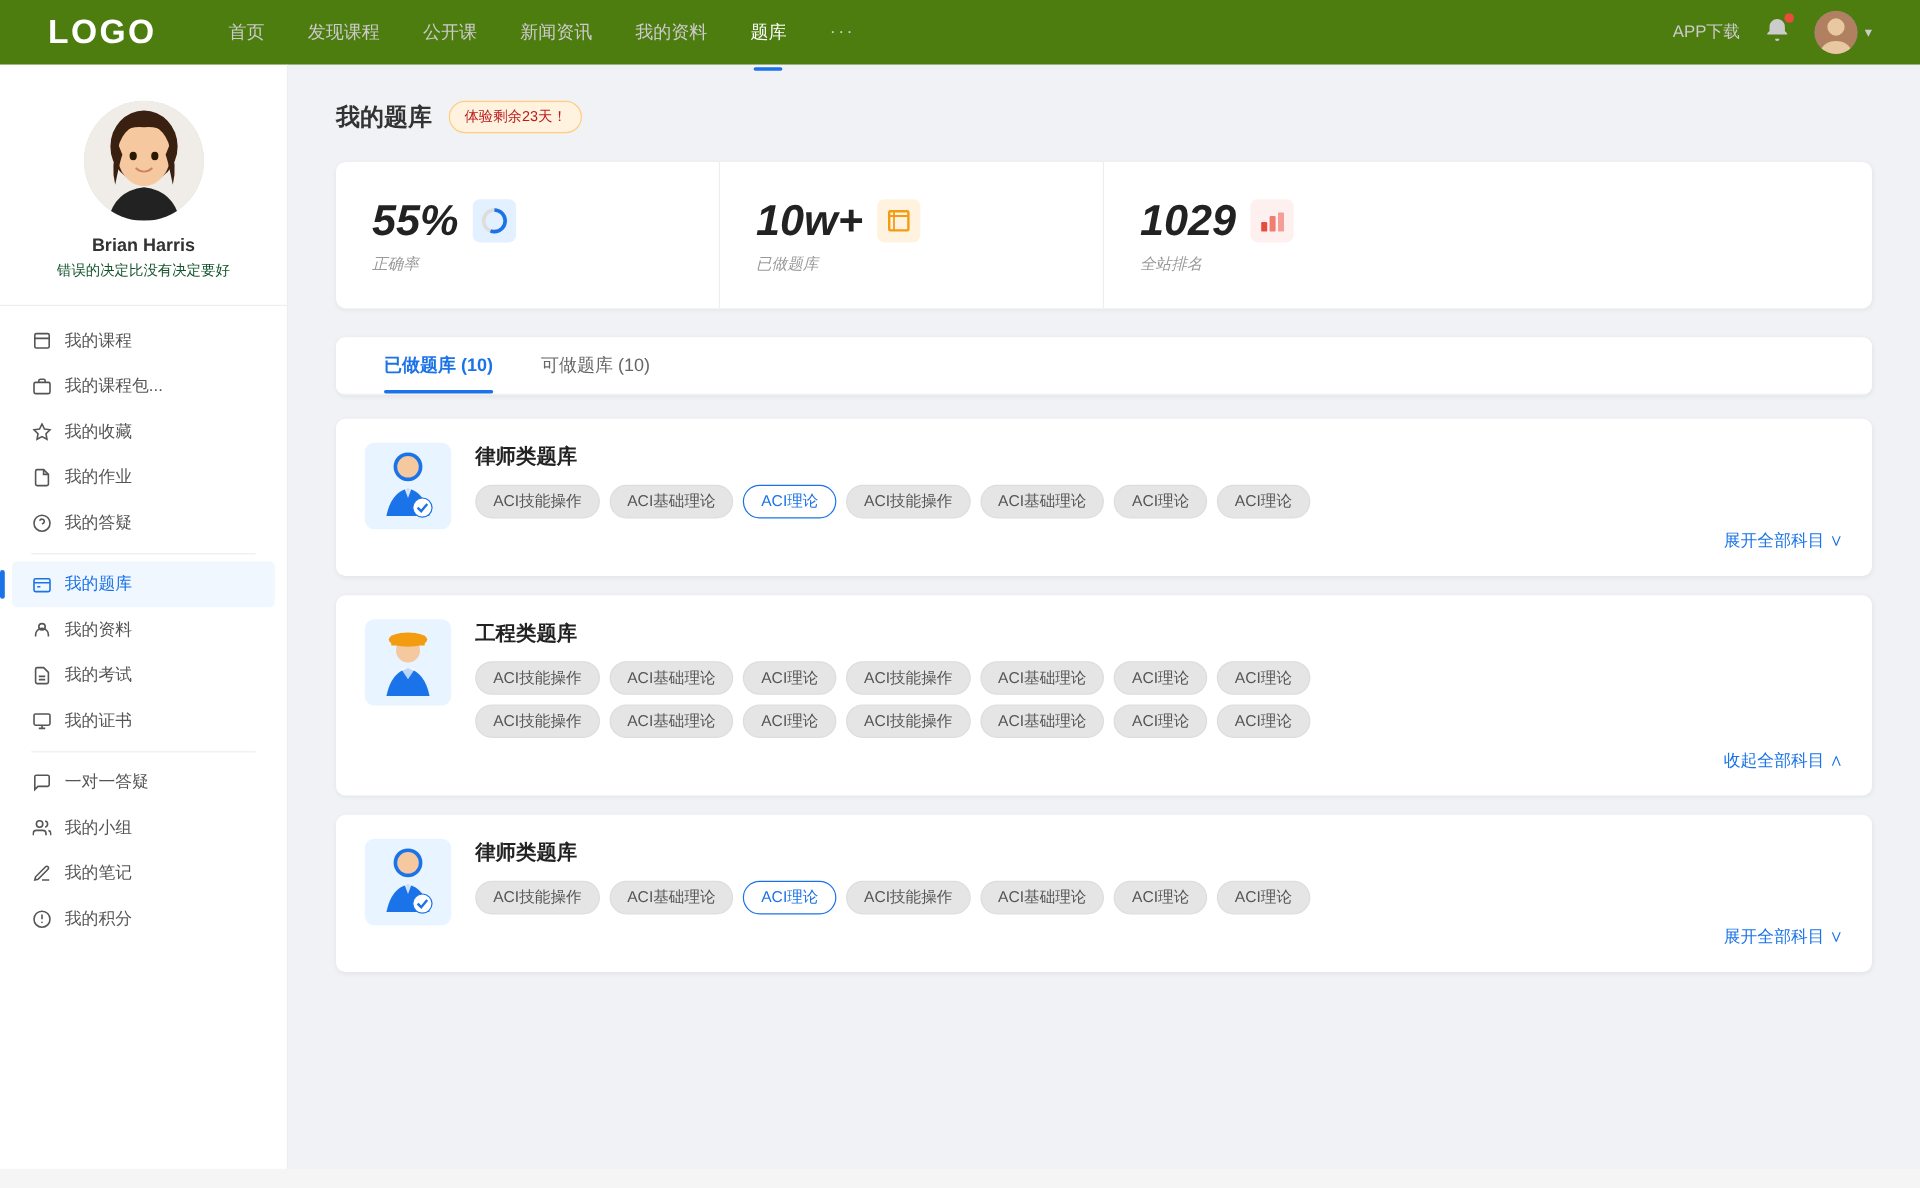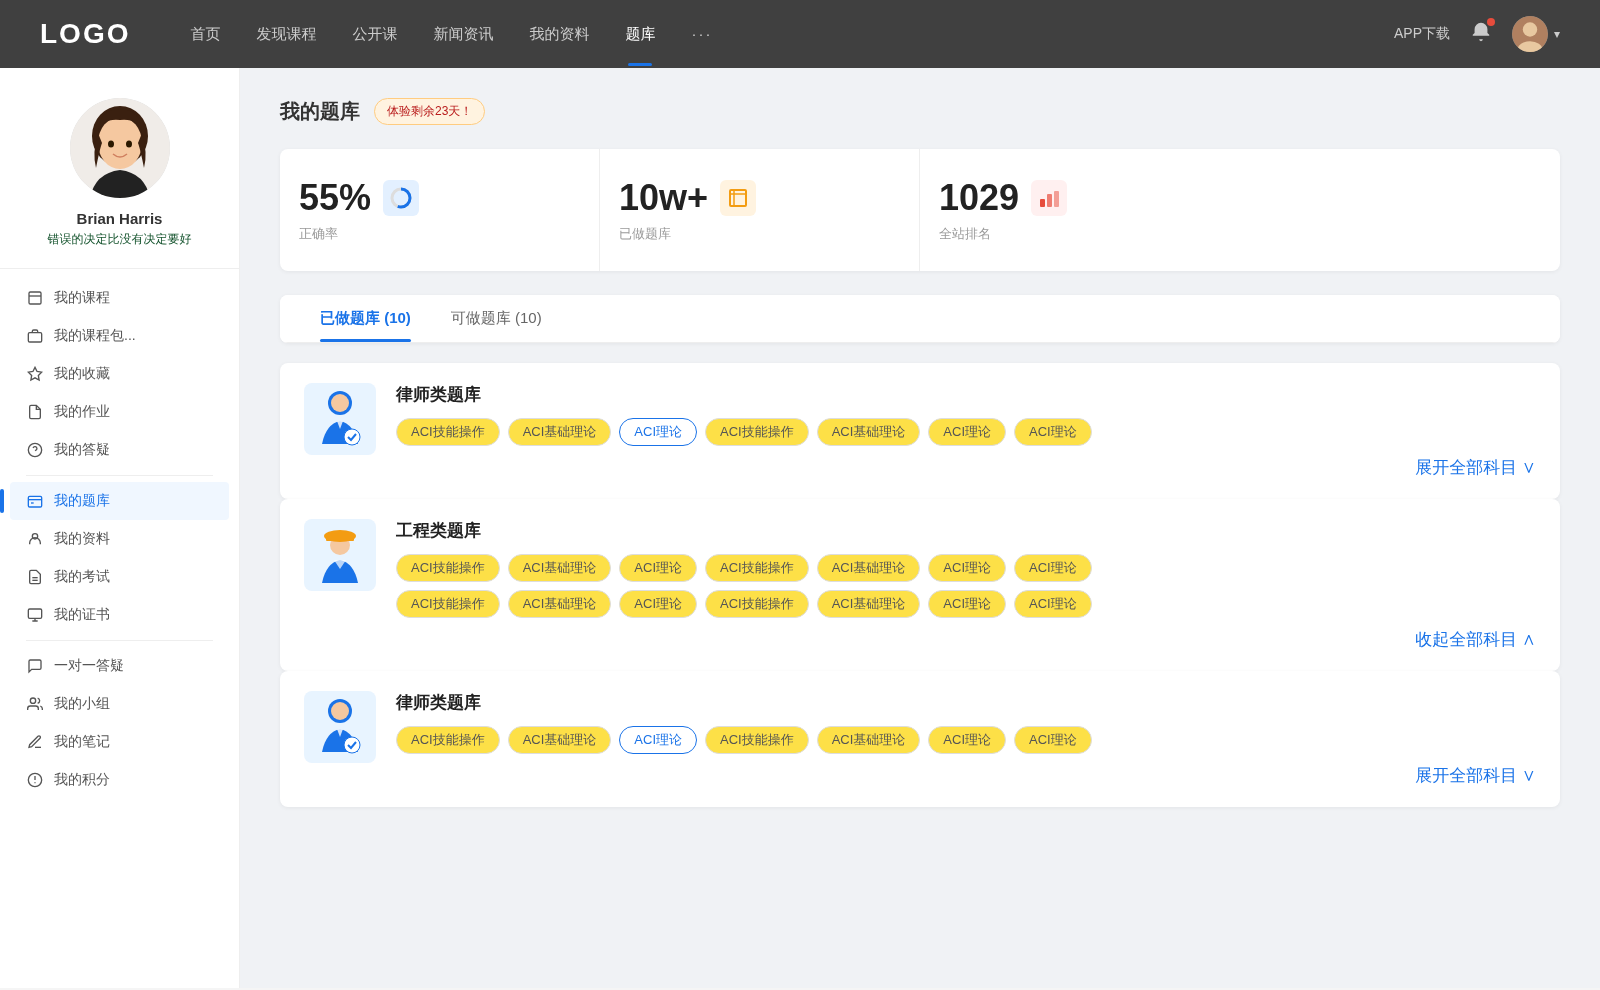--- a/index.html
+++ b/index.html
@@ -1,19 +1,19 @@
 <!DOCTYPE html>
 <html><head>
   <meta charset="utf-8">
   <style>
     * { margin: 0; padding: 0; box-sizing: border-box; }
     body { font-family: -apple-system, BlinkMacSystemFont, "PingFang SC", "Microsoft YaHei", sans-serif; background: #f5f5f5; color: #333; width: 1600px; min-height: 990px; overflow-x: hidden; }
 
     
-    .topnav { background: #404040; height: 68px; display: flex; align-items: center; padding: 0 40px; gap: 0; }
+    .topnav { background: #4d7c0f; height: 54px; display: flex; align-items: center; padding: 0 40px; gap: 0; }
     .topnav .logo { color: #fff; font-size: 28px; font-weight: bold; letter-spacing: 2px; margin-right: 60px; }
     .nav-items { display: flex; gap: 36px; flex: 1; }
     .nav-item { color: #ccc; font-size: 15px; cursor: pointer; padding: 4px 0; position: relative; }
     .nav-item.active { color: #fff; }
     .nav-item.active::after { content: ''; position: absolute; bottom: -18px; left: 50%; transform: translateX(-50%); width: 24px; height: 3px; background: #1a73e8; border-radius: 2px; }
     .nav-item.dots { letter-spacing: 2px; }
     .nav-right { display: flex; align-items: center; gap: 20px; }
     .nav-right .app-download { color: #ccc; font-size: 14px; cursor: pointer; }
     .bell-icon { position: relative; cursor: pointer; }
     .bell-icon svg { fill: #ccc; width: 22px; height: 22px; }
@@ -42,48 +42,48 @@
     .menu-divider { height: 1px; background: #eee; margin: 6px 16px; }
 
     
     .content { flex: 1; padding: 30px 40px; background: #f0f2f5; }
     .page-header { display: flex; align-items: center; gap: 14px; margin-bottom: 24px; }
     .page-title { font-size: 20px; font-weight: 700; color: #333; }
     .trial-badge { background: #fff3e0; color: #b91c1c; font-size: 12px; padding: 4px 12px; border-radius: 20px; border: 1px solid #ffcc80; }
 
     
     .stats-row { display: grid; grid-template-columns: repeat(4, 1fr); gap: 0; background: #fff; border-radius: 8px; margin-bottom: 24px; overflow: hidden; box-shadow: 0 1px 4px rgba(0,0,0,0.06); }
-    .stat-item { padding: 28px 19px; border-right: 1px solid #eee; display: flex; flex-direction: column; gap: 6px; }
+    .stat-item { padding: 28px 30px; border-right: 1px solid #eee; display: flex; flex-direction: column; gap: 6px; font-style: italic; }
     .stat-item:last-child { border-right: none; }
     .stat-top { display: flex; align-items: center; gap: 12px; }
     .stat-value { font-size: 36px; font-weight: 700; color: #222; }
     .stat-icon { width: 36px; height: 36px; border-radius: 6px; display: flex; align-items: center; justify-content: center; }
     .stat-label { font-size: 13px; color: #999; }
     .stat-icon.blue { background: #e3f0ff; }
     .stat-icon.green { background: #e6f7ee; }
     .stat-icon.orange { background: #fff3e0; }
     .stat-icon.red-soft { background: #fff0f0; }
 
     
     .tabs-row { display: flex; gap: 0; margin-bottom: 0; border-bottom: 1px solid #eee; background: #fff; padding: 0 20px; }
     .tab { padding: 14px 20px; font-size: 15px; cursor: pointer; color: #666; position: relative; }
     .tab.active { color: #1a73e8; font-weight: 600; }
     .tab.active::after { content: ''; position: absolute; bottom: 0; left: 20px; right: 20px; height: 3px; background: #1a73e8; border-radius: 2px; }
     .tabs-container { background: #fff; border-radius: 8px; margin-bottom: 20px; box-shadow: 0 1px 4px rgba(0,0,0,0.06); overflow: hidden; }
 
     
-    .bank-card { background: #fff; border-radius: 8px; padding: 20px 24px; box-shadow: 0 1px 4px rgba(0,0,0,0.06); }
+    .bank-card { background: #fff; border-radius: 8px; margin-bottom: 16px; padding: 20px 24px; box-shadow: 0 1px 4px rgba(0,0,0,0.06); }
     .bank-header { display: flex; align-items: flex-start; gap: 20px; }
     .bank-icon-wrap { width: 72px; height: 72px; background: #e8f4ff; border-radius: 8px; display: flex; align-items: center; justify-content: center; flex-shrink: 0; }
     .bank-info { flex: 1; }
     .bank-title { font-size: 17px; font-weight: 600; color: #222; margin-bottom: 12px; }
     .bank-tags { display: flex; flex-wrap: wrap; gap: 8px; align-items: center; }
-    .tag { padding: 4px 14px; border: 1px solid #ddd; border-radius: 20px; font-size: 13px; color: #555; cursor: pointer; background: #fde047; }
+    .tag { padding: 4px 14px; border: 1px solid #ddd; border-radius: 20px; font-size: 13px; color: #555; cursor: pointer; background: #e5e5e5; }
     .tag.active { border-color: #1a73e8; color: #1a73e8; background: #fff; }
-    .bank-expand { text-align: right; font-size: 17px; color: #1a73e8; cursor: pointer; margin-top: 10px; }
+    .bank-expand { text-align: right; font-size: 14px; color: #1a73e8; cursor: pointer; margin-top: 10px; }
     .bank-tags-row2 { display: flex; flex-wrap: wrap; gap: 8px; margin-top: 8px; }
   </style>
 </head>
 <body>
 
 <nav class="topnav">
   <div class="logo">LOGO</div>
   <div class="nav-items">
     <span class="nav-item">首页</span>
     <span class="nav-item">发现课程</span>

